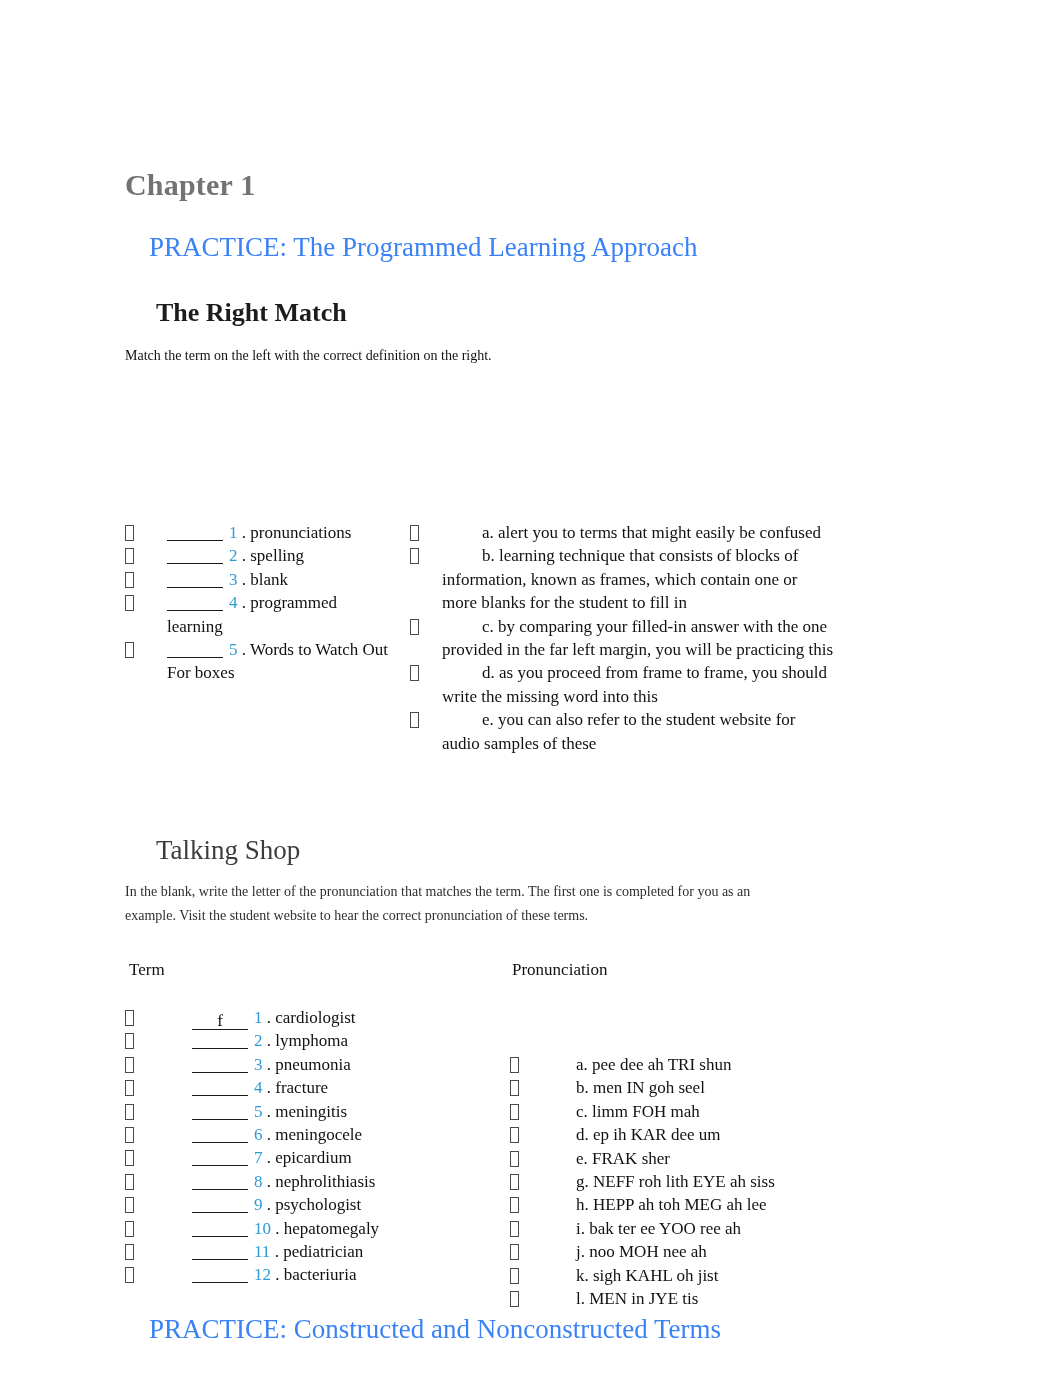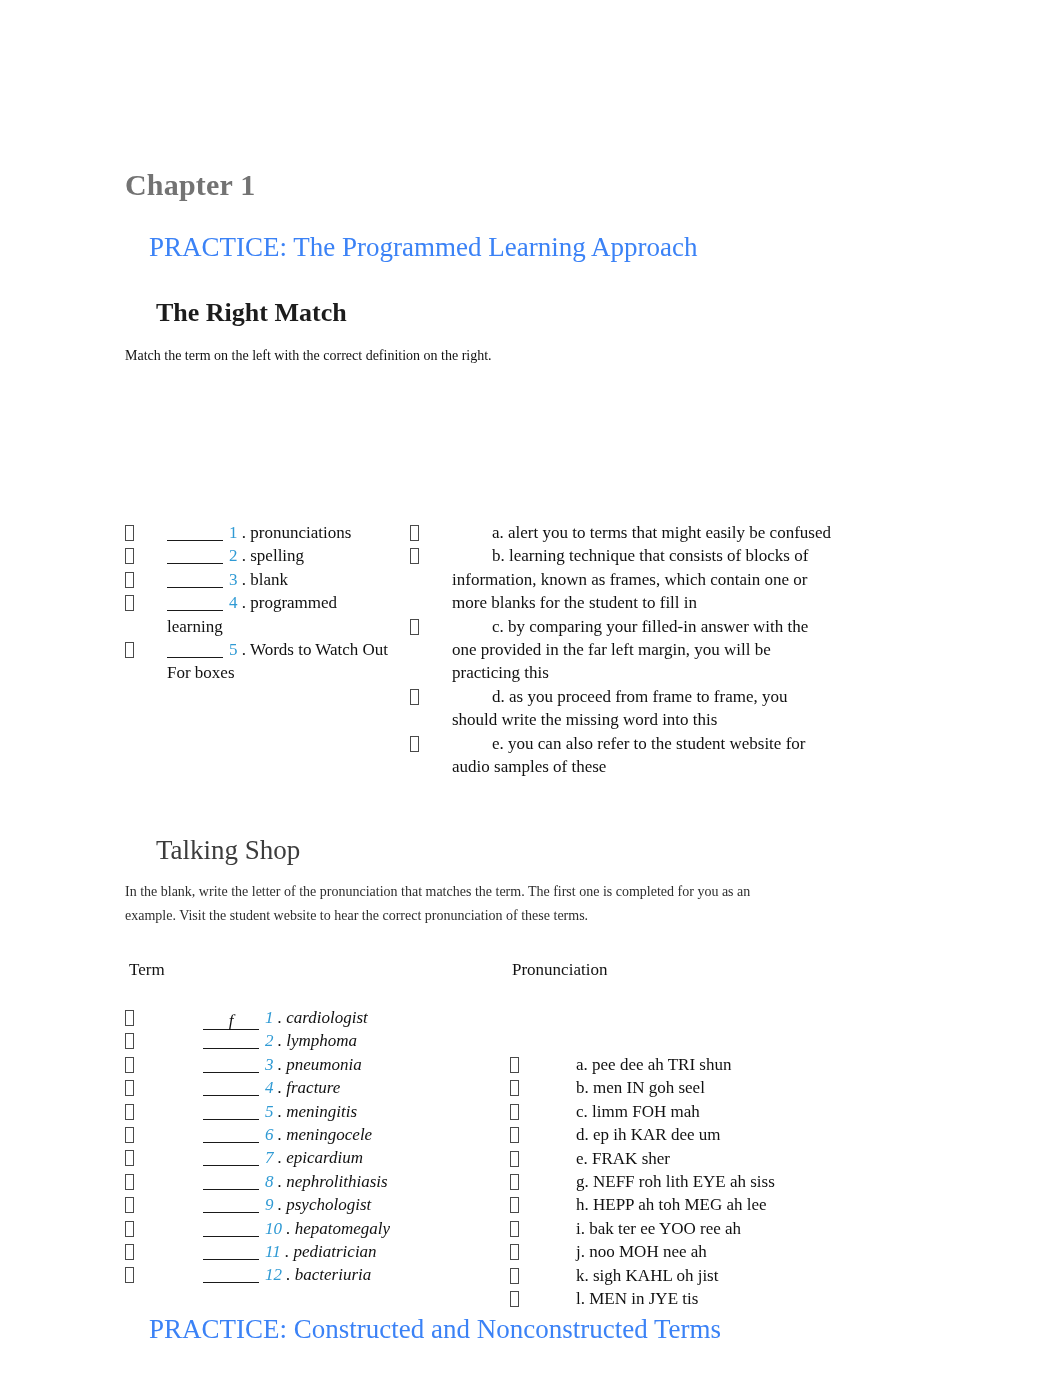--- a/index.html
+++ b/index.html
@@ -168,36 +168,36 @@
   #list-terms-1 .marker { left: 0; }
   #list-terms-1 .inner { display: block; padding-left: 42px; text-indent: 0; }
 
   
   #list-defs-1 {
     left: 410px;
     top: 521px;
     width: 425px;
   }
   #list-defs-1 .row {
-    padding-left: 10px;
+    padding-left: 0;
     margin-bottom: 0;
   }
   #list-defs-1 .body {
     display: block;
     padding-left: 32px;
     text-indent: 40px;
   }
 
   
   #list-terms-2 {
     left: 125px;
     top: 1006px;
     width: 300px;
   }
-  #list-terms-2 .row { padding-left: 12px; height: 23.4px; font-style: italic; }
+  #list-terms-2 .row { padding-left: 1px; height: 23.4px; }
   #list-terms-2 .inner { display: block; padding-left: 66px; }
 
   
   #list-prons-2 {
     left: 510px;
     top: 1053px;
     width: 340px;
   }
   #list-prons-2 .row { padding-left: 0; height: 23.4px; }
   #list-prons-2 .inner { display: block; padding-left: 66px; }

